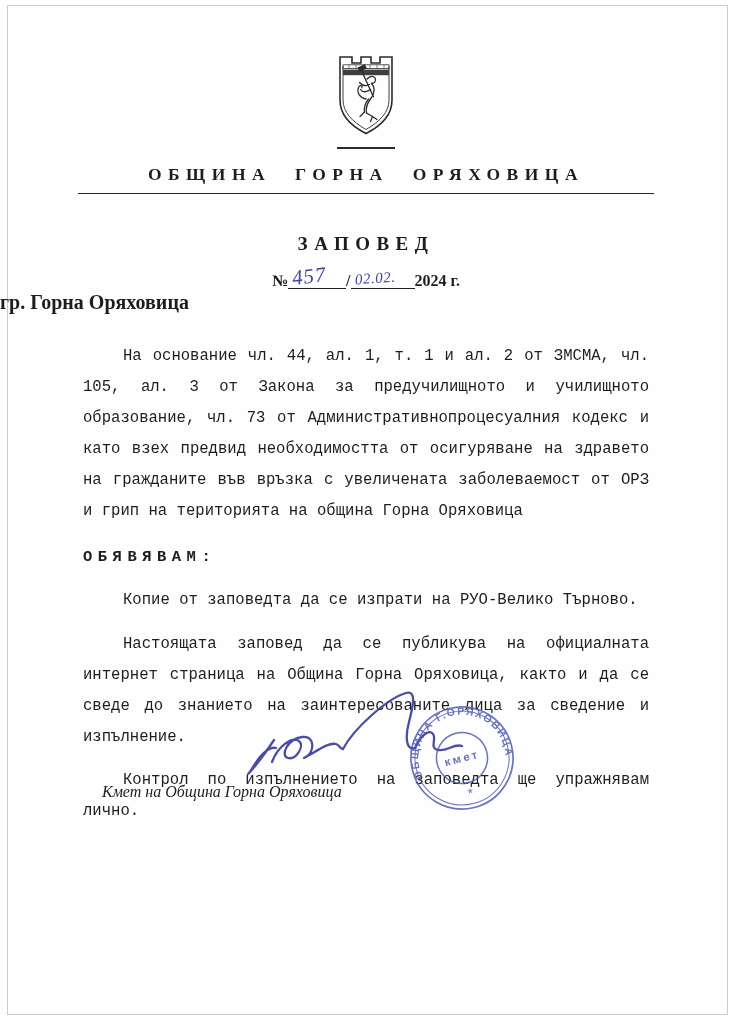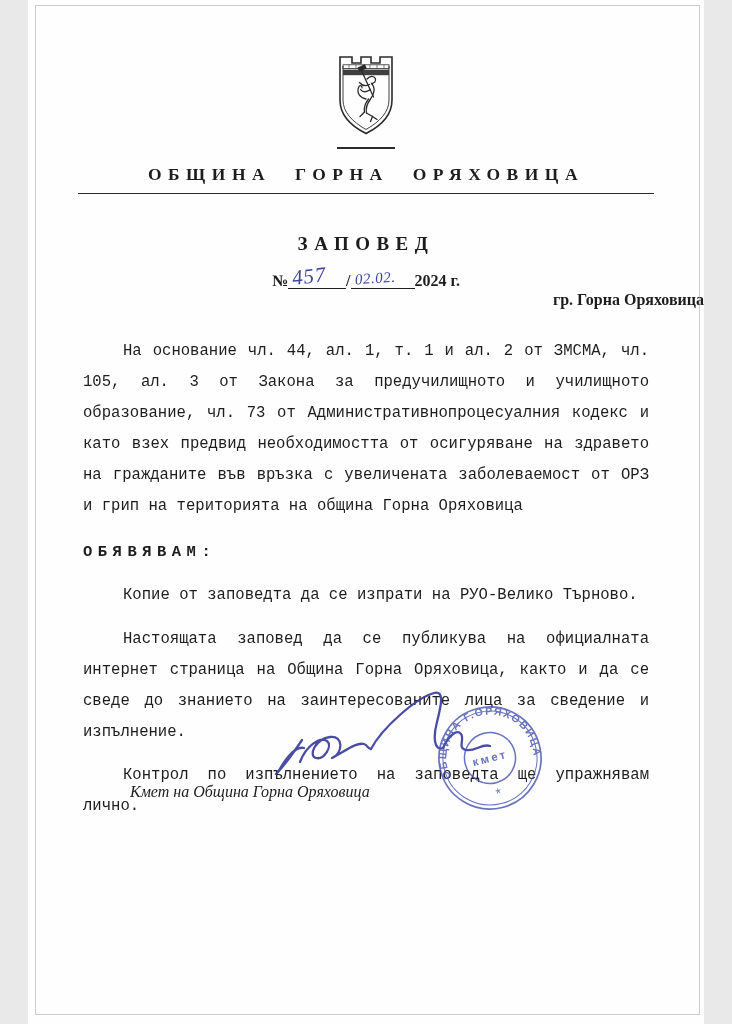--- a/index.html
+++ b/index.html
@@ -1,19 +1,19 @@
 <!DOCTYPE html>
 <html><head>
 <meta charset="utf-8">
 <style>
   * { margin:0; padding:0; box-sizing:border-box; }
   html,body { background:#e9e9e9; }
   .page {
     position:relative;
-    width:676px; height:1024px;
+    width:732px; height:1024px;
     margin:0 auto;
     background:#fefefe;
     font-family:"Liberation Serif", serif;
     color:#1d1d1d;
     overflow:hidden;
   }
   .scan-edge {
     position:absolute; left:7px; top:5px; right:4px; bottom:9px;
     border:1px solid rgba(120,120,120,.38);
     pointer-events:none;
@@ -42,21 +42,21 @@
   }
   .blank-number { width:58px; }
   .blank-date { width:64px; }
   .handwriting {
     position:absolute; left:4px; bottom:-1px;
     font-family:"Liberation Serif", serif; font-style:italic; font-weight:normal;
     color:#3f43a0; white-space:nowrap;
   }
   .hw-number { font-size:21px; transform:rotate(-7deg); letter-spacing:1px; }
   .hw-date { font-size:15px; transform:rotate(-4deg) translateY(-2px); letter-spacing:.5px; }
-  .city-line { text-align:right; font-weight:bold; font-size:16px; margin-top:1px; }
+  .city-line { text-align:left; font-weight:bold; font-size:20px; margin-top:1px; }
 
   
   .doc-body {
     width:566px; margin:0 auto;
     font-size:15.6px; line-height:31px;
     text-align:justify;
     font-family:Liberation Mono, monospace;
   }
   .para { text-indent:40px; }
   .p-legal { margin-top:27px; }

